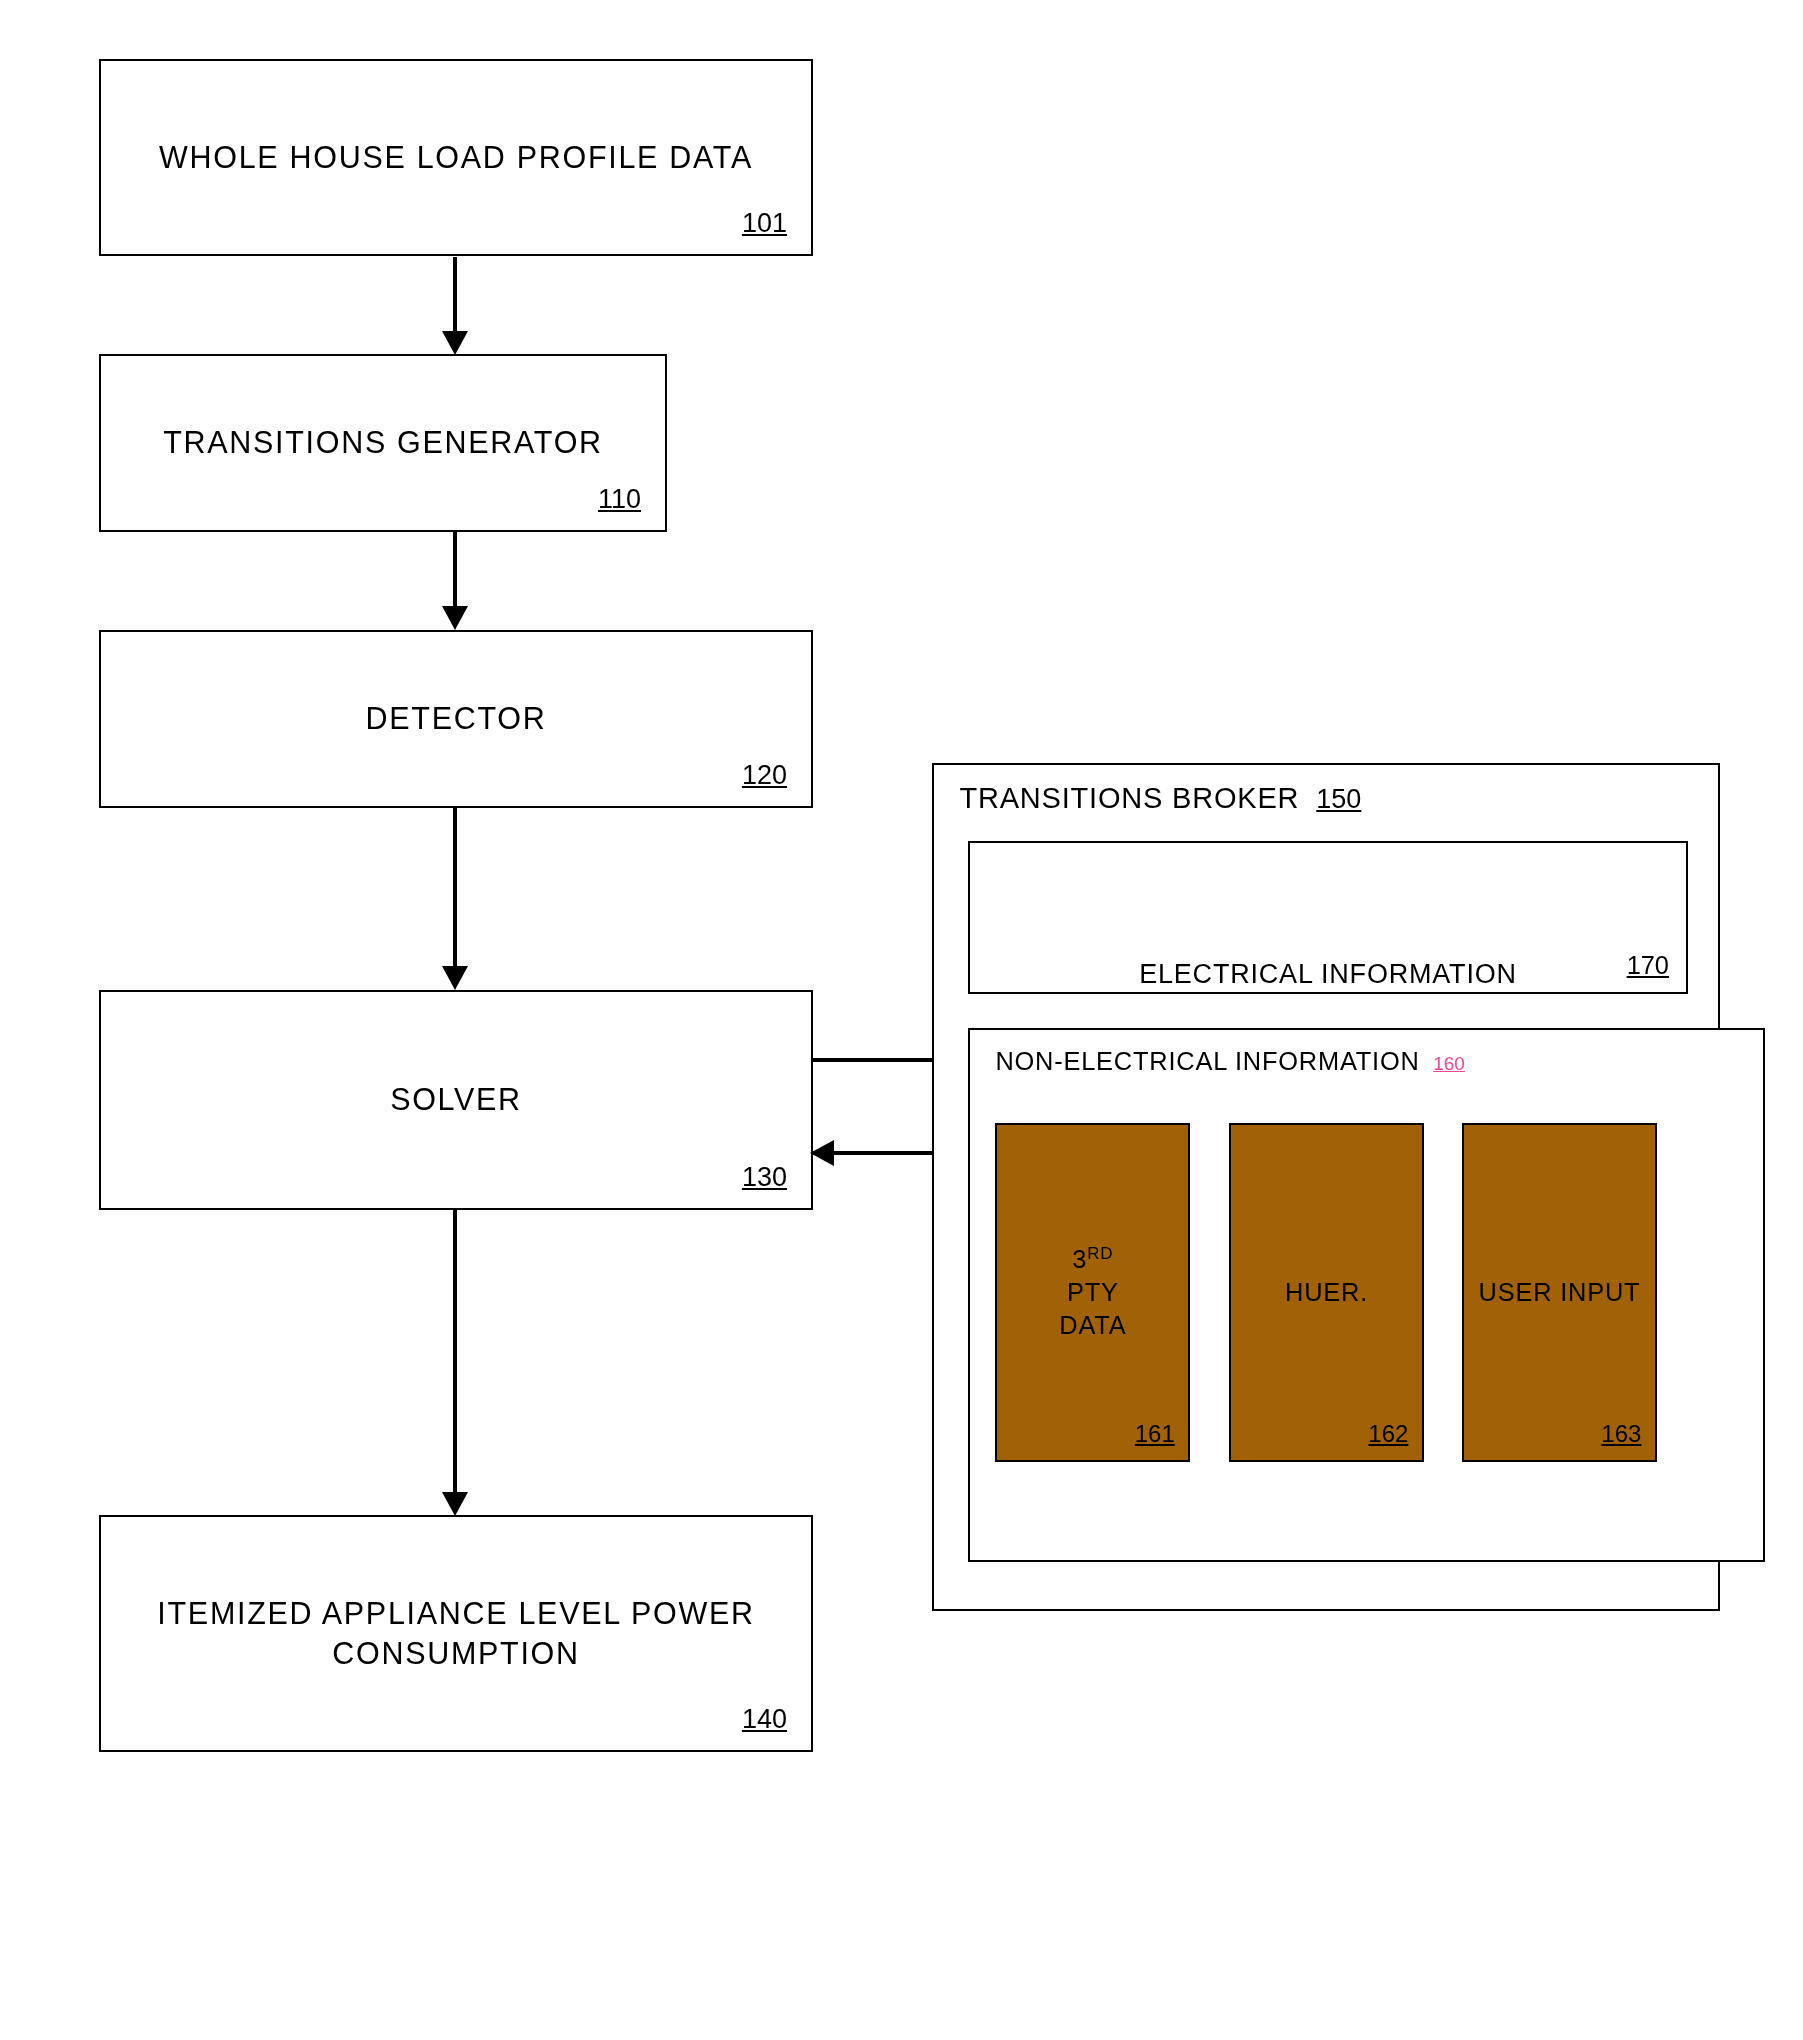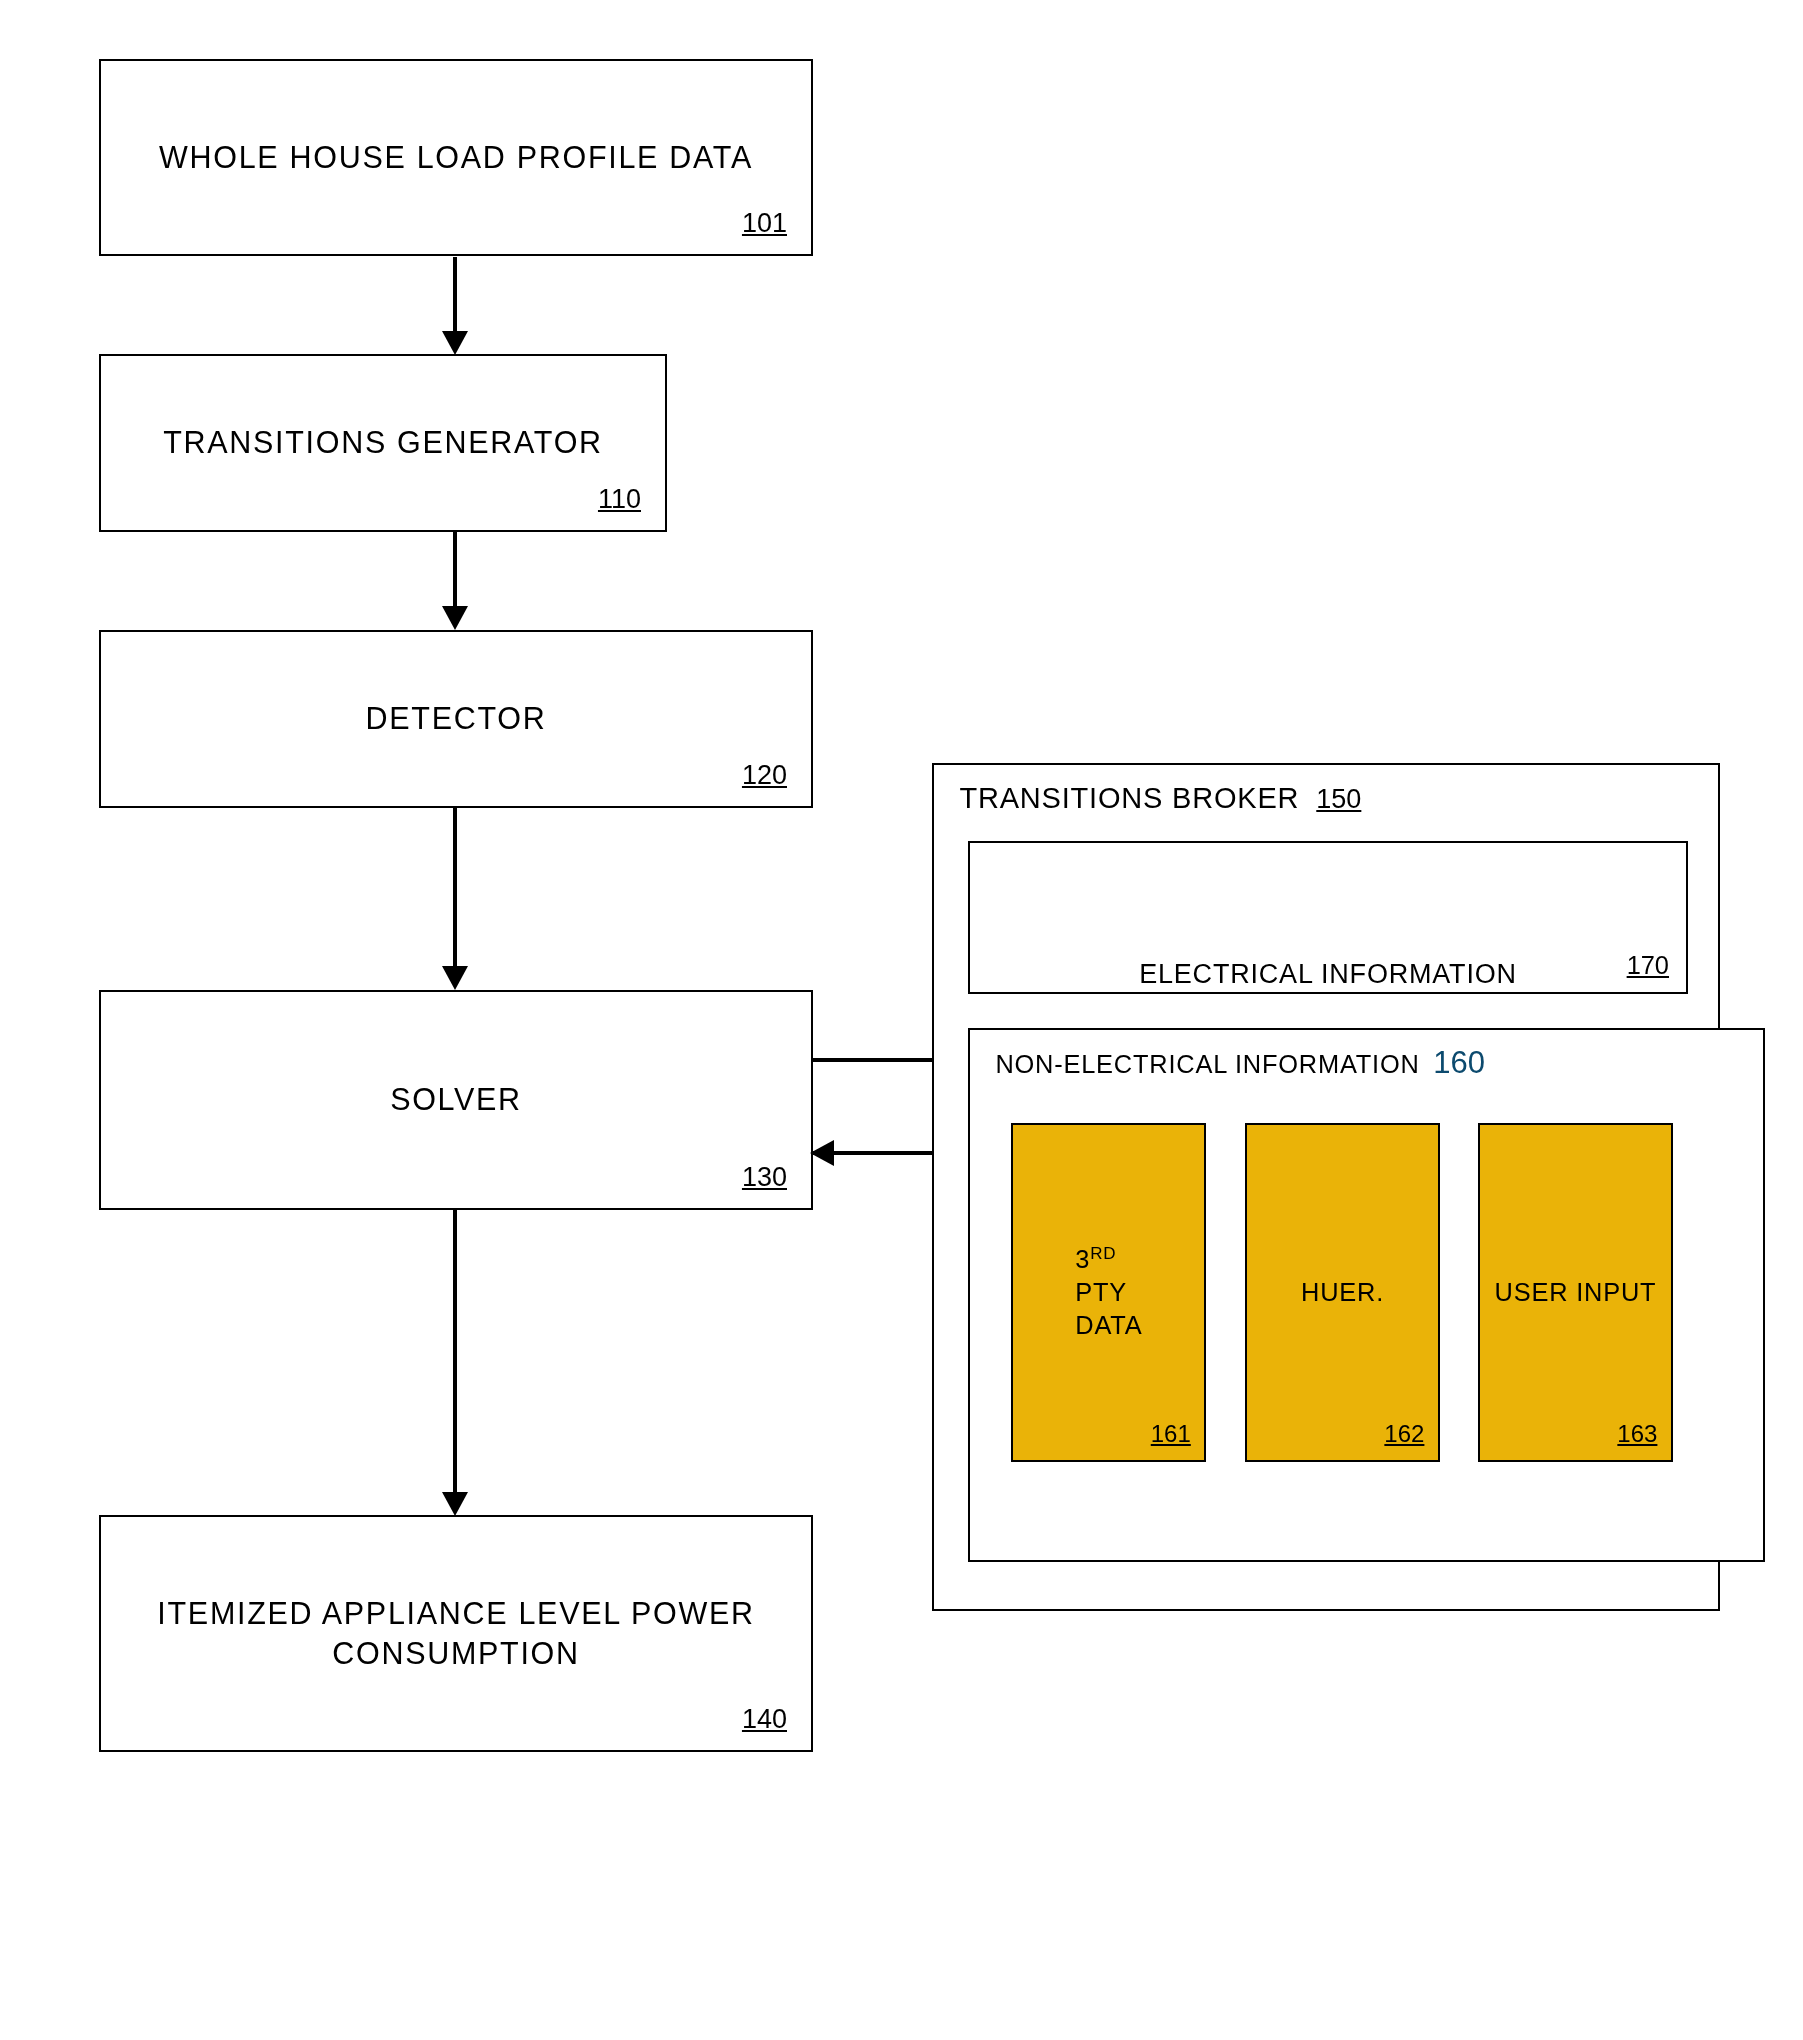--- a/index.html
+++ b/index.html
@@ -132,26 +132,26 @@
       text-decoration: underline;
       color: #000;
       position: absolute;
       bottom: 12px;
       right: 17px;
     }
 
     .sub-box {
       position: absolute;
       border: 2.5px solid #000;
-      background: #eab308;
+      background: #a16207;
       display: flex;
       flex-direction: column;
       align-items: center;
       justify-content: center;
-      margin-left: 16px;
+      text-align: center;
     }
 
     .sub-box-label {
       font-size: 25.4px;
       font-weight: normal;
       letter-spacing: 0.8px;
       color: #000;
       line-height: 1.3;
     }
 
@@ -221,21 +221,21 @@
 
     <div class="inner-box" style="left: 34px; top: 76px; width: 720px; height: 153px; display: flex; align-items: flex-end; justify-content: center;">
       <span class="inner-box-label">ELECTRICAL INFORMATION</span>
       <span class="inner-box-number">170</span>
     </div>
 
     <div class="inner-box" style="left: 34px; top: 263px; width: 797px; height: 534px;">
 
       <div style="position: absolute; top: 15.3px; left: 25.4px; display: flex; align-items: baseline; gap: 13.6px;">
         <span class="inner-box-label" style="font-size: 25.4px;">NON-ELECTRICAL INFORMATION</span>
-        <span style="font-size: 31px; color: #0c4a6e;">160</span>
+        <span style="font-size: 19px; text-decoration: underline; color: #ec4899;">160</span>
       </div>
 
       <div class="sub-box" style="left: 25.4px; top: 93px; width: 195px; height: 339px;">
         <span class="sub-box-label">3<sup style="font-size:17px;">RD</sup><br>PTY<br>DATA</span>
         <span class="sub-box-number">161</span>
       </div>
 
       <div class="sub-box" style="left: 259px; top: 93px; width: 195px; height: 339px;">
         <span class="sub-box-label">HUER.</span>
         <span class="sub-box-number">162</span>

